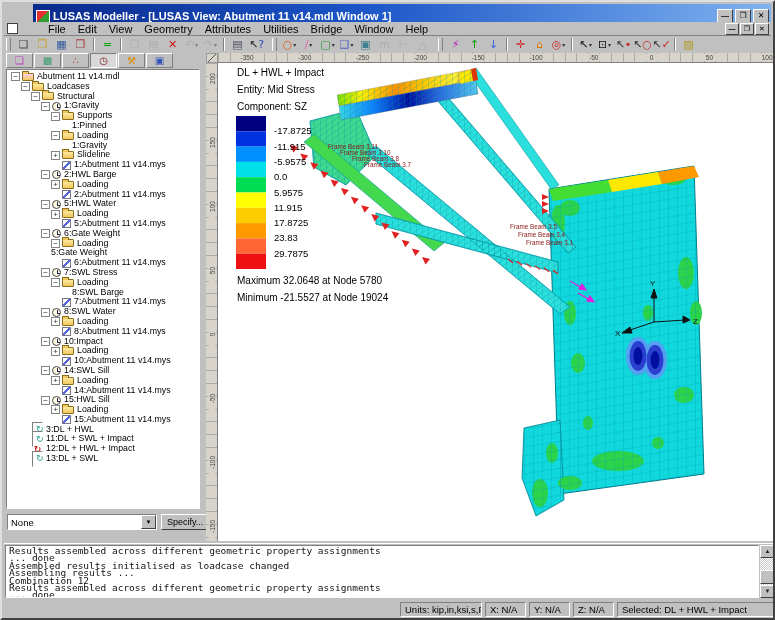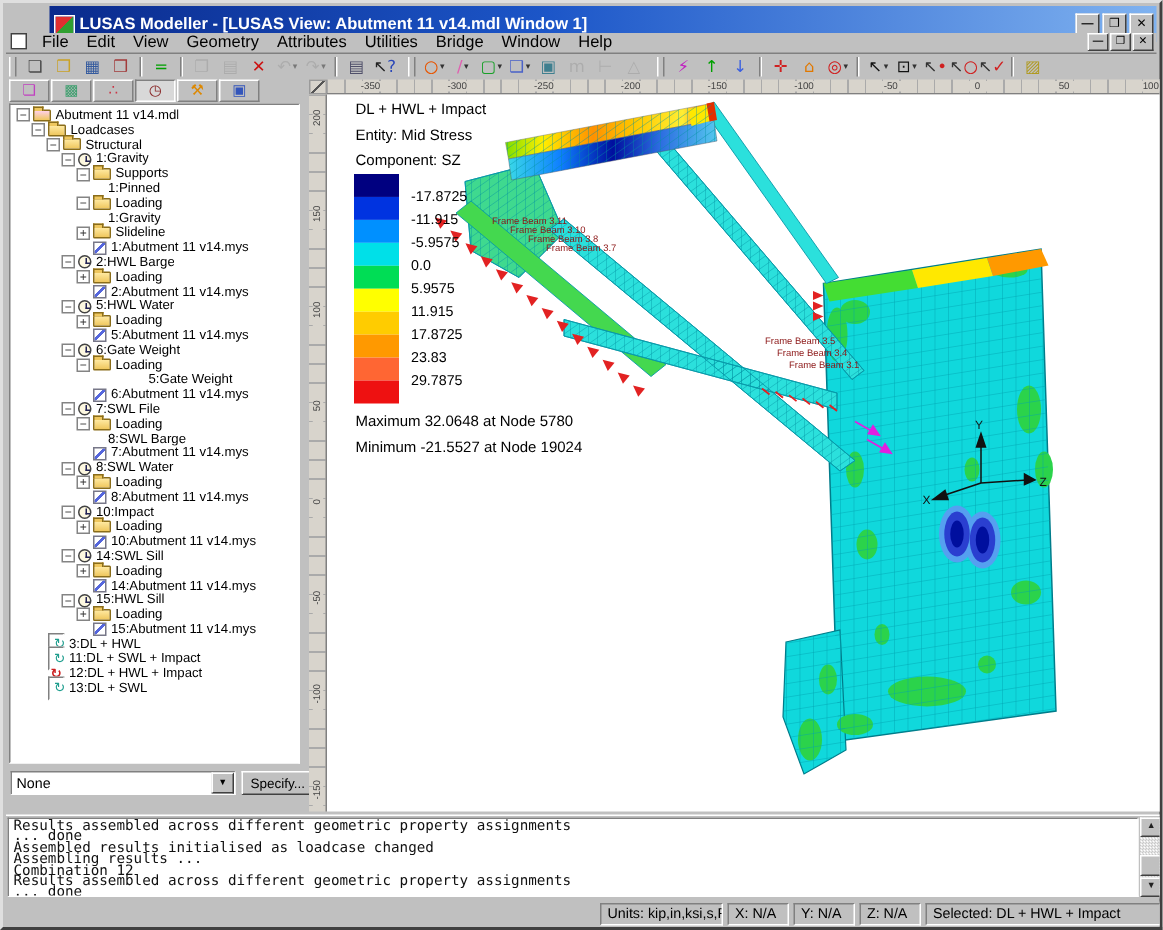--- a/index.html
+++ b/index.html
@@ -14,21 +14,21 @@
   .app-icon{width:14px;height:13px;margin:0 3px 0 1px;flex:none;
     background:linear-gradient(135deg,#e03030 0 50%,#30a030 50% 100%);
     border:1px solid #fff;}
   .title-text{font-size:11px;font-weight:bold;white-space:nowrap;letter-spacing:0;}
   .winbtns{margin-left:auto;display:flex;gap:2px;}
   .wbtn{width:16px;height:14px;background:#c0c0c0;border:1px solid;
     border-color:#fff #404040 #404040 #fff;font-size:8px;line-height:11px;
     text-align:center;color:#000;font-weight:bold;}
   
   .menubar{position:absolute;left:2px;top:20px;right:2px;height:14px;
-    display:flex;align-items:flex-start;background:#c0c0c0;border-bottom:1px solid #808080;}
+    display:flex;align-items:center;background:#c0c0c0;border-bottom:1px solid #808080;gap:20px;}
   .doc-icon{width:11px;height:11px;margin:0 4px 0 3px;background:#fff;
     border:1px solid #404040;flex:none;}
   .menu-item{font-size:11px;padding:0 6px;color:#000;white-space:nowrap;}
   .mdibtns{margin-left:auto;display:flex;gap:1px;margin-right:2px;}
   .mbtn{width:14px;height:12px;background:#c0c0c0;border:1px solid;
     border-color:#fff #404040 #404040 #fff;font-size:7px;line-height:9px;
     text-align:center;font-weight:bold;}
   
   .toolbar{position:absolute;left:2px;top:34px;right:2px;height:17px;
     display:flex;align-items:center;background:#c0c0c0;}
@@ -378,33 +378,33 @@
           <div class="trow" style="padding-left: 33px;">
             <span class="exp">−</span>
             <span class="ico clock"></span>
             <span class="tlabel">6:Gate Weight</span>
           </div>
           <div class="trow" style="padding-left: 43px;">
             <span class="exp">−</span>
             <span class="ico folder"></span>
             <span class="tlabel">Loading</span>
           </div>
-          <div class="trow" style="padding-left: 80px;">
+          <div class="trow" style="padding-left: 32px;">
             <span class="expspace"></span>
             <span class="tlabel">5:Gate Weight</span>
           </div>
           <div class="trow" style="padding-left: 43px;">
             <span class="expspace"></span>
             <span class="ico mys"></span>
             <span class="tlabel">6:Abutment 11 v14.mys</span>
           </div>
           <div class="trow" style="padding-left: 33px;">
             <span class="exp">−</span>
             <span class="ico clock"></span>
-            <span class="tlabel">7:SWL File</span>
+            <span class="tlabel">7:SWL Stress</span>
           </div>
           <div class="trow" style="padding-left: 43px;">
             <span class="exp">−</span>
             <span class="ico folder"></span>
             <span class="tlabel">Loading</span>
           </div>
           <div class="trow" style="padding-left: 53px;">
             <span class="expspace"></span>
             <span class="tlabel">8:SWL Barge</span>
           </div>

